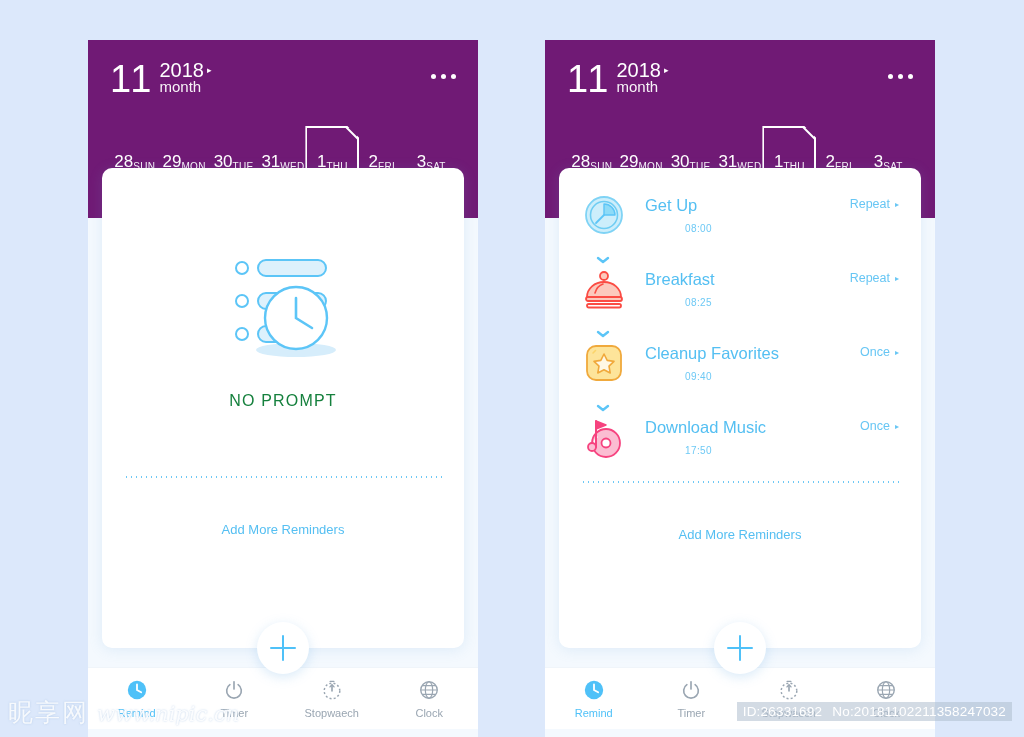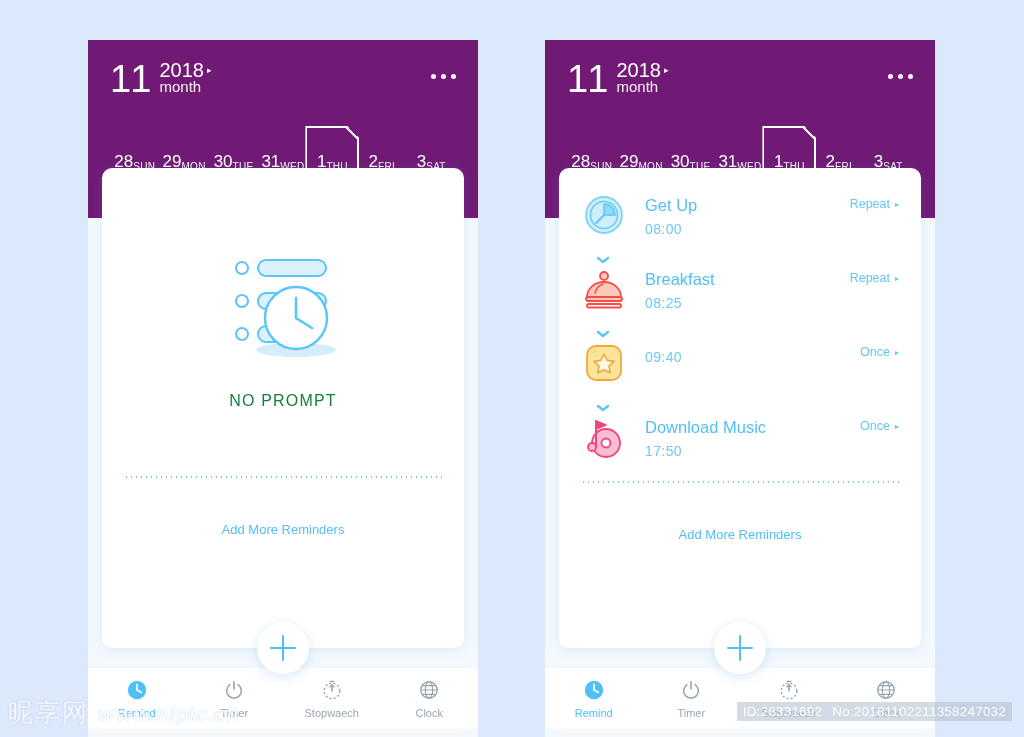--- a/index.html
+++ b/index.html
@@ -134,22 +134,22 @@
   .rem-icon {
     width: 46px; height: 46px; flex: 0 0 46px;
     display: flex; align-items: center; justify-content: center;
     margin-top: -2px;
   }
   .rem-text { flex: 1; margin-left: 18px; padding-top: 1px; }
   .rem-title {
     color: #54bff2; font-size: 16.5px; line-height: 20px; font-weight: 400;
   }
   .rem-time {
-    color: #6ec9f5; font-size: 14px; line-height: 14px;
-    margin-top: 7px; letter-spacing: .4px;
+    color: #6ec9f5; font-size: 10px; line-height: 14px;
+    margin-top: 7px; letter-spacing: .4px; margin-left: 40px;
   }
   .rem-right {
     display: flex; align-items: center; gap: 5px;
     color: #67c6f4; font-size: 12.5px; padding-top: 3px; cursor: pointer;
   }
   .rem-right .caret { font-size: 8px; }
   .rem-sep {
     height: 16px; display: flex; align-items: center;
     padding-left: 14px;
   }
@@ -469,20 +469,21 @@
 
           <div class="rem-item">
             <div class="rem-icon">
               <svg width="44" height="44" viewBox="0 0 44 44">
                 <rect x="5" y="5" width="34" height="34" rx="9" fill="#fde49a" stroke="#f0a93c" stroke-width="1.8"></rect>
                 <path d="M22 13 L25.2 19.4 L32 20.4 L27 25.2 L28.2 32 L22 28.8 L15.8 32 L17 25.2 L12 20.4 L18.8 19.4 Z" fill="#fff8e4" stroke="#f0a93c" stroke-width="1.6" stroke-linejoin="round"></path>
                 <path d="M11 12 L13.5 9.5" stroke="#fbd46a" stroke-width="1.6" stroke-linecap="round"></path>
               </svg>
             </div>
             <div class="rem-text">
+              <div class="rem-title">Cleanup Favorites</div>
               <div class="rem-time">09:40</div>
             </div>
             <div class="rem-right">
               <span>Once</span>
               <span class="caret">▸</span>
             </div>
           </div>
           <div class="rem-sep">
             <svg width="16" height="10" viewBox="0 0 16 10">
               <path d="M3 3 L8 7 L13 3" fill="none" stroke="#5cc5f7" stroke-width="2.4" stroke-linecap="round" stroke-linejoin="round"></path>

